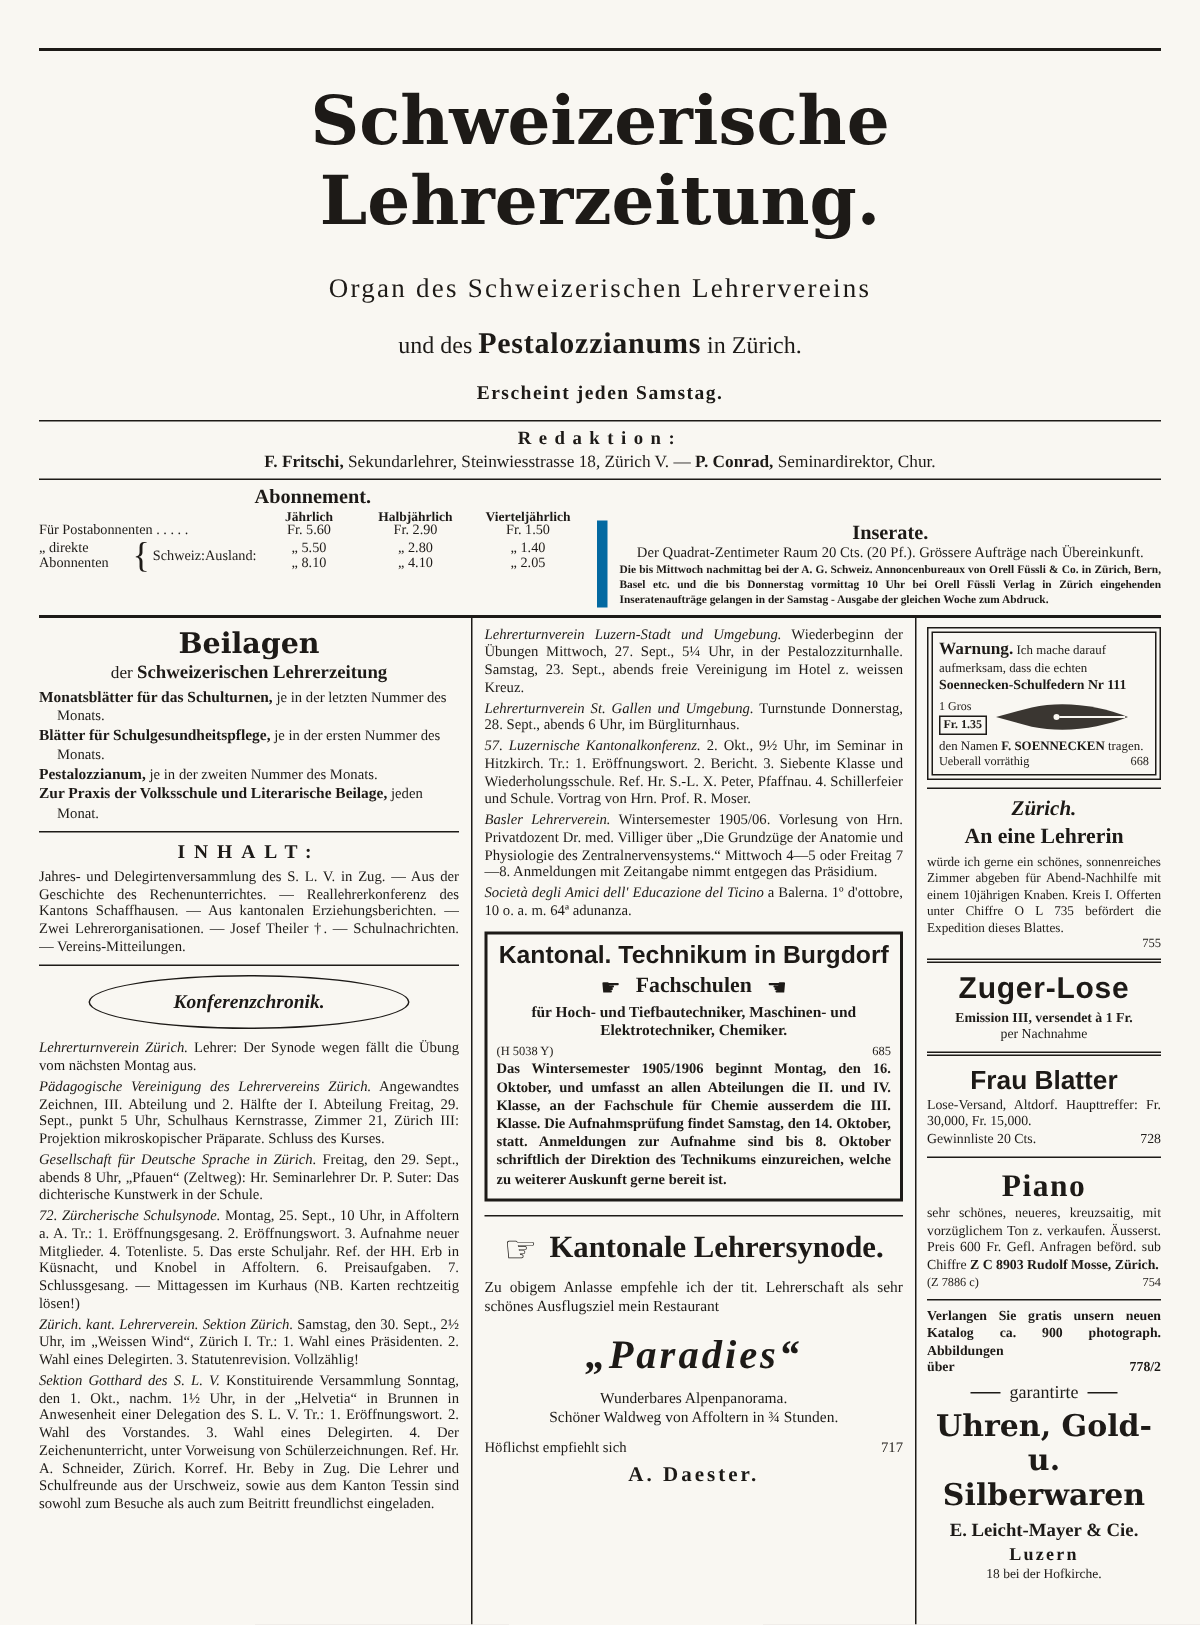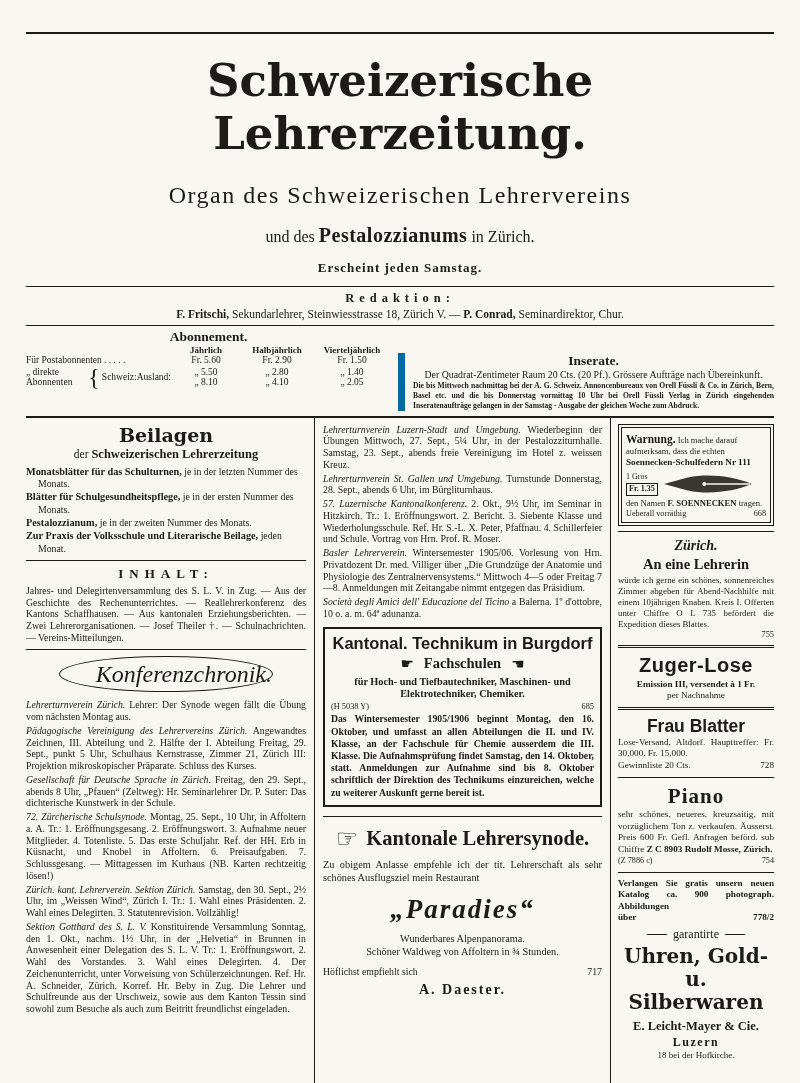--- a/index.html
+++ b/index.html
@@ -11,21 +11,21 @@
   
   .topline { display:flex; justify-content:space-between; align-items:flex-end;
              font-weight:bold; font-size:14.5px; padding:0 4px 6px; }
   .topline .issue { font-size:15.5px; }
   .top-rule { border:0; border-top:2.4px solid #1d1a17; }
 
   
   .masthead { text-align:center; }
   .np-title { font-family:"DejaVu Serif",serif; font-size:45px; font-weight:bold;
               margin-top:20px; letter-spacing:0; }
-  .organ { font-size:24px; letter-spacing:1.5px; margin-top:22px; }
+  .organ { font-size:18px; letter-spacing:1.5px; margin-top:22px; }
   .pesta-line { font-size:16px; margin-top:15px; }
   .pesta { font-size:20px; font-weight:bold; letter-spacing:0.5px; }
   .schedule { font-size:13px; font-weight:bold; letter-spacing:1px; margin:13px 0 10px; }
 
   
   .redaktion-box { border-top:1.6px solid #1d1a17; border-bottom:1px solid #1d1a17;
                    text-align:center; padding:4px 0 5px; }
   .red-title { font-weight:bold; letter-spacing:5px; font-size:12.5px; }
   .red-line { font-size:11.5px; margin-top:2px; }
 
@@ -61,22 +61,22 @@
   .beilagen-sub b { font-size:12.5px; }
   .beilage-item { font-size:9.8px; line-height:1.22; padding-left:12px; text-indent:-12px; margin-bottom:1px; }
   .beilage-item .bl { font-weight:bold; font-size:10.3px; }
 
   .rule { border:0; border-top:1px solid #1d1a17; margin:5px 0; }
 
   .inhalt-title { text-align:center; font-weight:bold; letter-spacing:6px; font-size:13px; margin:2px 0 3px; }
   .inhalt-text { font-size:9.8px; line-height:1.22; text-align:justify; }
 
   .chronik { width:214px; height:36px; margin:6px auto 7px; border:1.5px solid #1d1a17;
-             border-radius:50%; display:flex; align-items:center; justify-content:flex-end;
-             font-size:24px; font-weight:normal; font-style:italic; }
+             border-radius:50%; display:flex; align-items:center; justify-content:center;
+             font-size:13px; font-weight:bold; font-style:italic; }
 
   
   .tech-box { border:2.5px solid #1d1a17; margin:7px 0 0; padding:5px 6px 6px; }
   .tech-title { text-align:center; font-family:"Liberation Sans",sans-serif;
                 font-weight:bold; font-size:16.5px; }
   .tech-sub { display:flex; justify-content:center; align-items:center; gap:10px;
               font-weight:bold; font-size:14.5px; margin-top:2px; }
   .manicule { font-family:"DejaVu Sans",sans-serif; font-size:15px; }
   .tech-line1 { text-align:center; font-weight:bold; font-size:10.3px; margin-top:3px; line-height:1.25; }
   .tech-meta { display:flex; justify-content:space-between; font-size:8.3px; margin-top:1px; }

